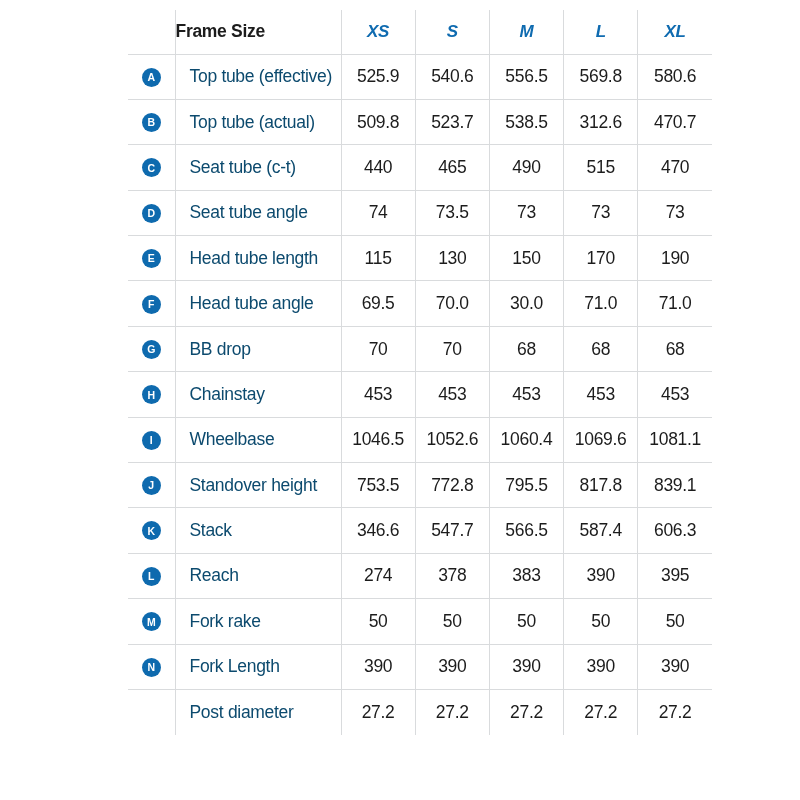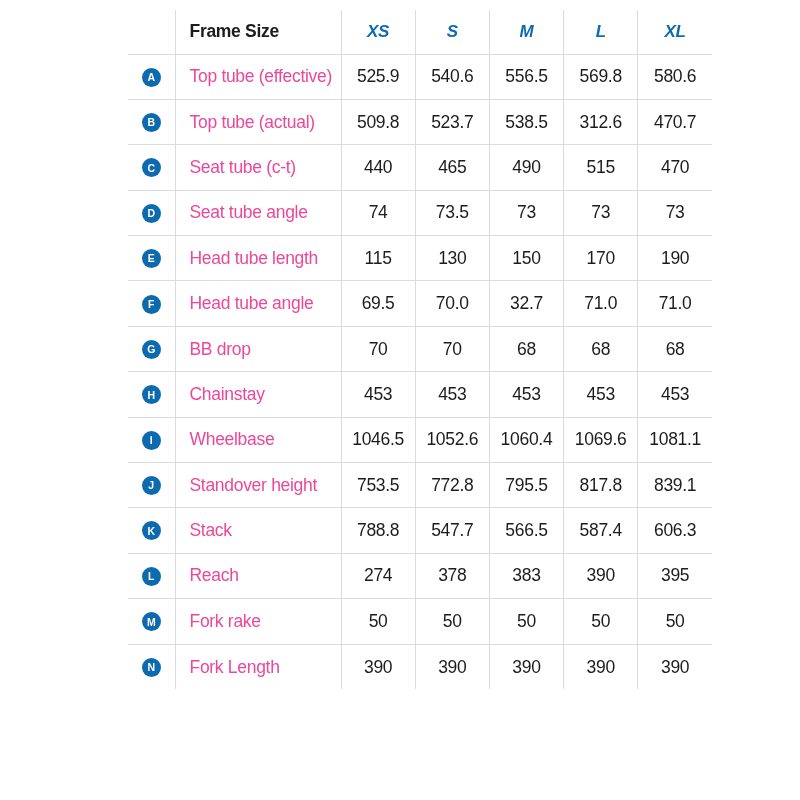--- a/index.html
+++ b/index.html
@@ -17,38 +17,38 @@
   }
   col.c-badge { width: 47px; }
   col.c-label { width: 166px; }
   col.c-size  { width: 74.2px; }
   thead tr { height: 44px; }
   tbody tr { height: 45.4px; }
   th, td { padding: 0; vertical-align: middle; }
   th + th, td + td { border-left: 1px solid #d9dbdd; }
   tbody td { border-top: 1px solid #d9dbdd; }
   .h-label {
-    text-align: left; padding-left: 14px;
+    text-align: left; 
     font-size: 17.5px; font-weight: bold;
     color: #1c1c1c; letter-spacing: -0.3px;
   }
   .h-size {
     text-align: center; font-size: 17px; font-weight: bold;
     color: #0f6bb0; letter-spacing: -0.3px; font-style: italic;
   }
   .badge-cell { text-align: center; }
   .badge {
     display: inline-flex; width: 19px; height: 19px;
     border-radius: 50%; background: #0e6aae; color: #ffffff;
     font-size: 10.5px; font-weight: bold;
     align-items: center; justify-content: center; line-height: 1;
   }
   .label-cell {
     text-align: left; padding-left: 14px;
-    font-size: 17.5px; color: #ec4899; letter-spacing: -0.3px;
+    font-size: 17.5px; color: #0c4a6e; letter-spacing: -0.3px;
   }
   .value-cell {
     text-align: center; font-size: 17.5px;
     color: #1c1c1c; letter-spacing: -0.3px;
   }
 </style>
 </head>
 <body>
 
 <table class="geo-table">
@@ -116,21 +116,21 @@
         <td class="value-cell">130</td>
         <td class="value-cell">150</td>
         <td class="value-cell">170</td>
         <td class="value-cell">190</td>
       </tr>
       <tr>
         <td class="badge-cell"><span class="badge">F</span></td>
         <td class="label-cell">Head tube angle</td>
         <td class="value-cell">69.5</td>
         <td class="value-cell">70.0</td>
-        <td class="value-cell">32.7</td>
+        <td class="value-cell">30.0</td>
         <td class="value-cell">71.0</td>
         <td class="value-cell">71.0</td>
       </tr>
       <tr>
         <td class="badge-cell"><span class="badge">G</span></td>
         <td class="label-cell">BB drop</td>
         <td class="value-cell">70</td>
         <td class="value-cell">70</td>
         <td class="value-cell">68</td>
         <td class="value-cell">68</td>
@@ -159,21 +159,21 @@
         <td class="label-cell">Standover height</td>
         <td class="value-cell">753.5</td>
         <td class="value-cell">772.8</td>
         <td class="value-cell">795.5</td>
         <td class="value-cell">817.8</td>
         <td class="value-cell">839.1</td>
       </tr>
       <tr>
         <td class="badge-cell"><span class="badge">K</span></td>
         <td class="label-cell">Stack</td>
-        <td class="value-cell">788.8</td>
+        <td class="value-cell">346.6</td>
         <td class="value-cell">547.7</td>
         <td class="value-cell">566.5</td>
         <td class="value-cell">587.4</td>
         <td class="value-cell">606.3</td>
       </tr>
       <tr>
         <td class="badge-cell"><span class="badge">L</span></td>
         <td class="label-cell">Reach</td>
         <td class="value-cell">274</td>
         <td class="value-cell">378</td>
@@ -192,14 +192,23 @@
       </tr>
       <tr>
         <td class="badge-cell"><span class="badge">N</span></td>
         <td class="label-cell">Fork Length</td>
         <td class="value-cell">390</td>
         <td class="value-cell">390</td>
         <td class="value-cell">390</td>
         <td class="value-cell">390</td>
         <td class="value-cell">390</td>
       </tr>
+      <tr>
+        <td class="badge-cell"></td>
+        <td class="label-cell">Post diameter</td>
+        <td class="value-cell">27.2</td>
+        <td class="value-cell">27.2</td>
+        <td class="value-cell">27.2</td>
+        <td class="value-cell">27.2</td>
+        <td class="value-cell">27.2</td>
+      </tr>
     </tbody>
 </table>
 
 </body></html>

